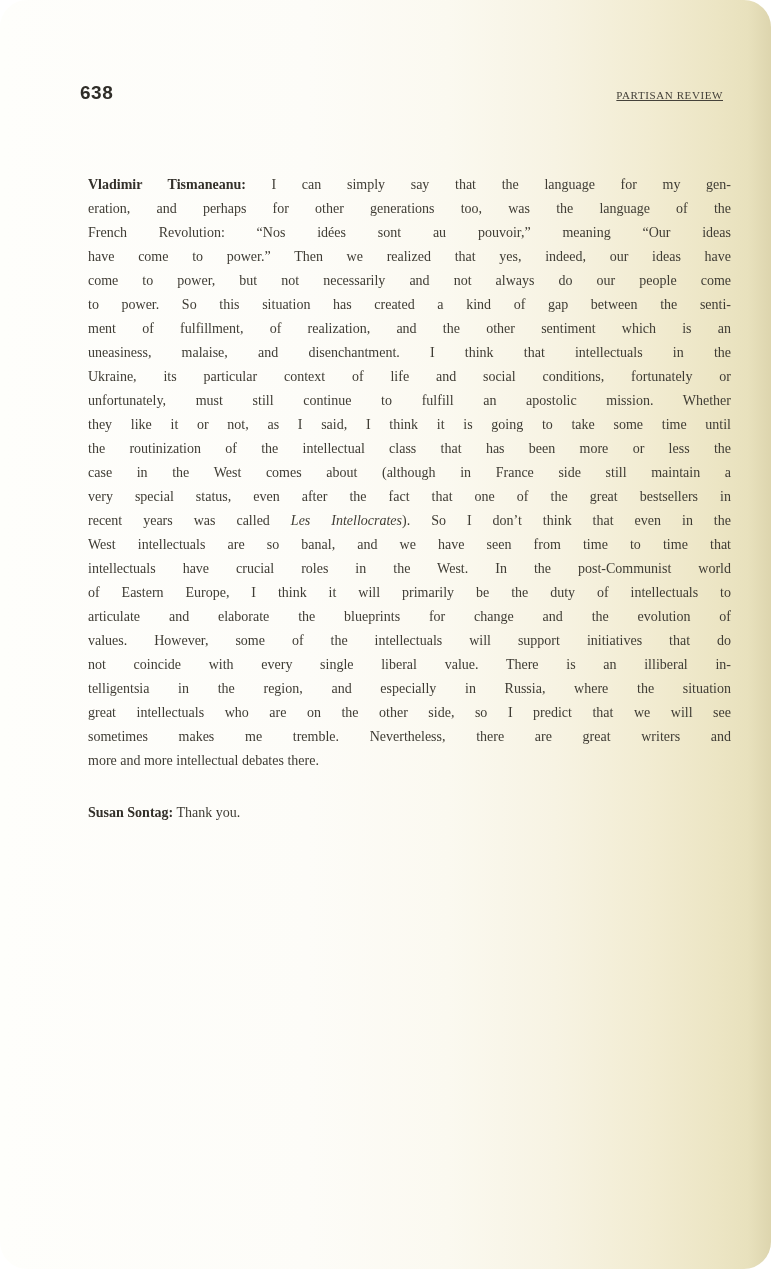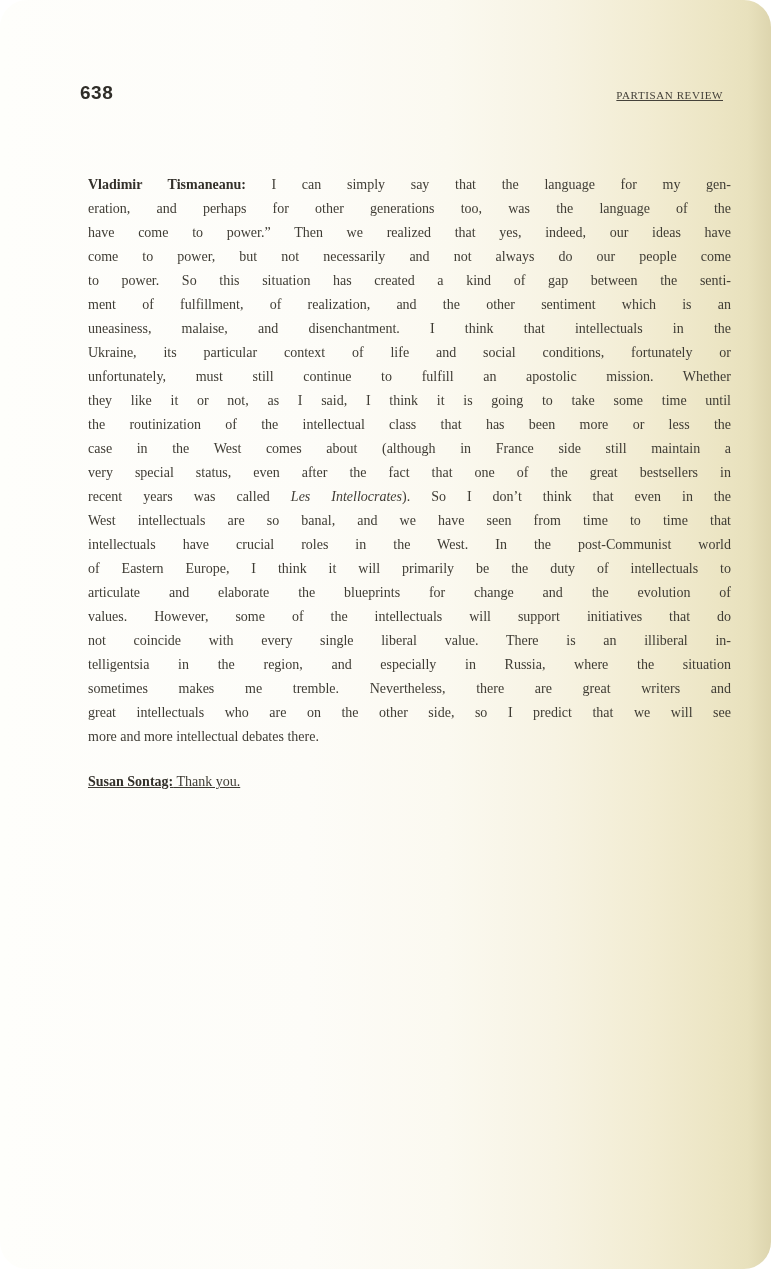--- a/index.html
+++ b/index.html
@@ -54,21 +54,21 @@
   }
   .text-block {
     position: absolute;
     top: 173px;
     left: 88px;
     width: 643px;
     color: #3f3c34;
     font-size: 14px;
   }
   .paragraph { margin: 0; }
-  .paragraph + .paragraph { margin-top: 21px; text-decoration: underline; }
+  .paragraph + .paragraph { margin-top: 28px; }
   .line {
     height: 24px;
     line-height: 24px;
     white-space: nowrap;
   }
   .justified .line {
     white-space: normal;
     text-align: justify;
     text-align-last: justify;
   }
@@ -90,41 +90,42 @@
 
   <div class="page-header">
     <span class="page-number">638</span>
     <span class="journal-title">PARTISAN REVIEW</span>
   </div>
 
   <div class="text-block">
       <div class="paragraph justified">
         <div class="line"><span class="seg-bold">Vladimir Tismaneanu:</span><span class="seg-normal"> I can simply say that the language for my gen-</span></div>
         <div class="line"><span class="seg-normal">eration, and perhaps for other generations too, was the language of the</span></div>
+        <div class="line"><span class="seg-normal">French Revolution: “Nos idées sont au pouvoir,” meaning “Our ideas</span></div>
         <div class="line"><span class="seg-normal">have come to power.” Then we realized that yes, indeed, our ideas have</span></div>
         <div class="line"><span class="seg-normal">come to power, but not necessarily and not always do our people come</span></div>
         <div class="line"><span class="seg-normal">to power. So this situation has created a kind of gap between the senti-</span></div>
         <div class="line"><span class="seg-normal">ment of fulfillment, of realization, and the other sentiment which is an</span></div>
         <div class="line"><span class="seg-normal">uneasiness, malaise, and disenchantment. I think that intellectuals in the</span></div>
         <div class="line"><span class="seg-normal">Ukraine, its particular context of life and social conditions, fortunately or</span></div>
         <div class="line"><span class="seg-normal">unfortunately, must still continue to fulfill an apostolic mission. Whether</span></div>
         <div class="line"><span class="seg-normal">they like it or not, as I said, I think it is going to take some time until</span></div>
         <div class="line"><span class="seg-normal">the routinization of the intellectual class that has been more or less the</span></div>
         <div class="line"><span class="seg-normal">case in the West comes about (although in France side still maintain a</span></div>
         <div class="line"><span class="seg-normal">very special status, even after the fact that one of the great bestsellers in</span></div>
         <div class="line"><span class="seg-normal">recent years was called </span><span class="seg-italic">Les Intellocrates</span><span class="seg-normal">). So I don’t think that even in the</span></div>
         <div class="line"><span class="seg-normal">West intellectuals are so banal, and we have seen from time to time that</span></div>
         <div class="line"><span class="seg-normal">intellectuals have crucial roles in the West. In the post-Communist world</span></div>
         <div class="line"><span class="seg-normal">of Eastern Europe, I think it will primarily be the duty of intellectuals to</span></div>
         <div class="line"><span class="seg-normal">articulate and elaborate the blueprints for change and the evolution of</span></div>
         <div class="line"><span class="seg-normal">values. However, some of the intellectuals will support initiatives that do</span></div>
         <div class="line"><span class="seg-normal">not coincide with every single liberal value. There is an illiberal in-</span></div>
         <div class="line"><span class="seg-normal">telligentsia in the region, and especially in Russia, where the situation</span></div>
+        <div class="line"><span class="seg-normal">great intellectuals who are on the other side, so I predict that we will see</span></div>
         <div class="line"><span class="seg-normal">sometimes makes me tremble. Nevertheless, there are great writers and</span></div>
-        <div class="line"><span class="seg-normal">great intellectuals who are on the other side, so I predict that we will see</span></div>
         <div class="line"><span class="seg-normal">more and more intellectual debates there.</span></div>
       </div>
       <div class="paragraph">
         <div class="line"><span class="seg-bold">Susan Sontag:</span><span class="seg-normal"> Thank you.</span></div>
       </div>
     </div>
 
 </div>
 
 </body></html>

